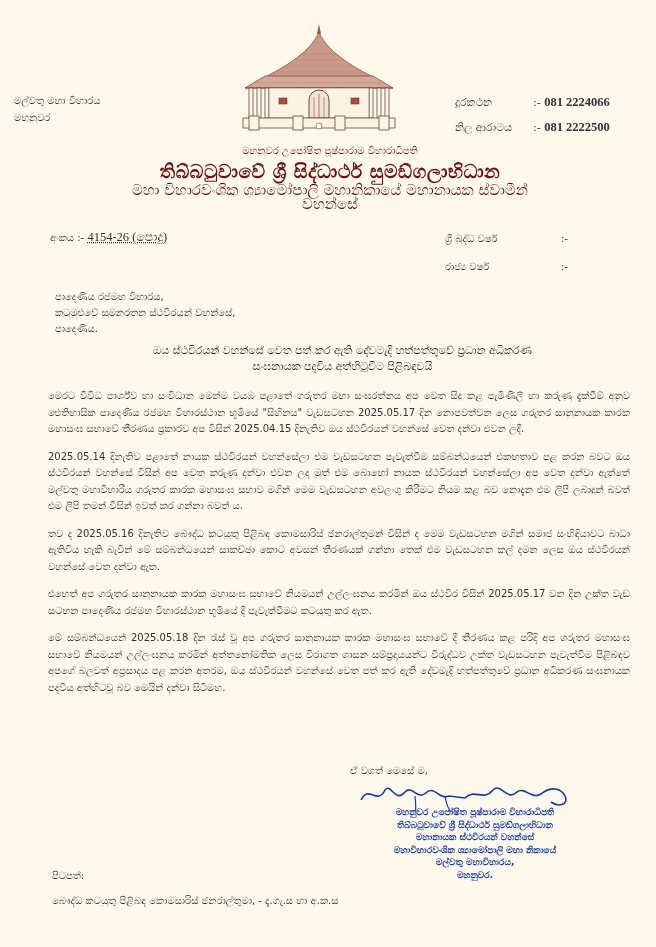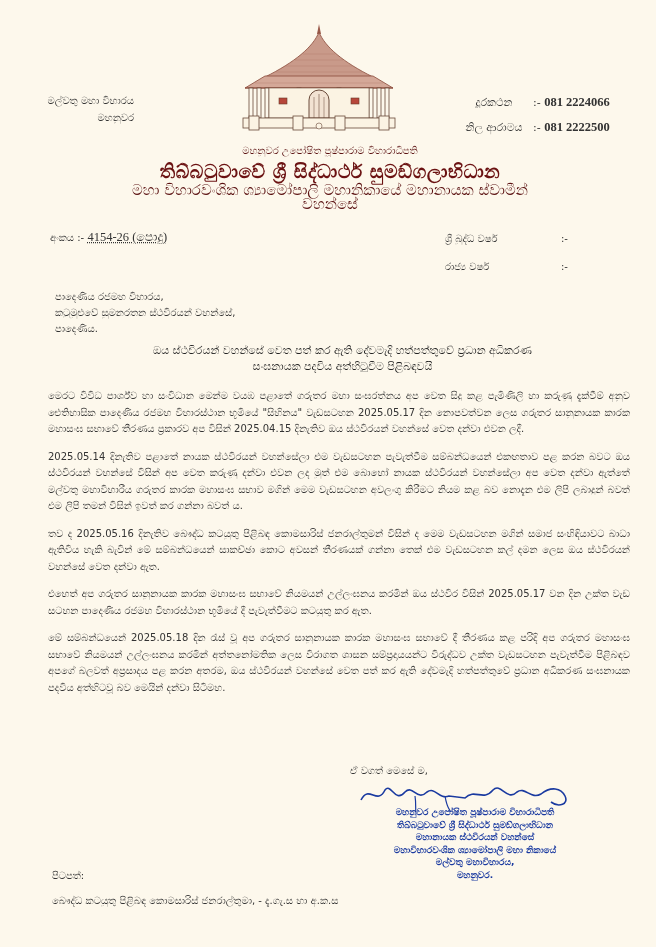--- a/index.html
+++ b/index.html
@@ -8,24 +8,24 @@
       background: #fdf8ec;
       font-family: "DejaVu Sans", sans-serif;
       color: #2a2a2a;
       overflow: hidden;
     }
     .page { position: relative; width: 656px; height: 947px; background: #fdf8ec; }
 
     .abs { position: absolute; }
 
     
-    .temple-addr { left: 14px; top: 92px; width: 120px; text-align: right; font-size: 10px; line-height: 17px; color: #333; }
+    .temple-addr { left: 14px; top: 92px; width: 120px; text-align: left; font-size: 10px; line-height: 17px; color: #333; }
     .logo { left: 235px; top: 22px; width: 168px; height: 110px; }
     .phones { left: 455px; top: 90px; font-size: 11px; line-height: 25px; color: #333; }
-    .phones .row { display: flex; text-align: center; }
+    .phones .row { display: flex; }
     .phones .lbl { width: 78px; }
     .phones .val { font-family: "Liberation Serif", serif; font-size: 12.5px; font-weight: bold; }
 
     .title-block { left: 130px; top: 143px; width: 400px; text-align: center; color: #5a1010; }
     .title-sub { font-size: 10px; line-height: 16px; color: #5a1010; }
     .title-main { font-size: 19px; line-height: 24px; color: #6b1212; font-weight: bold; letter-spacing: 0.5px; }
     .title-sub2 { font-size: 15px; line-height: 14px; color: #5a1010; }
 
     
     .ref { left: 50px; top: 230px; font-size: 10px; color: #333; }

